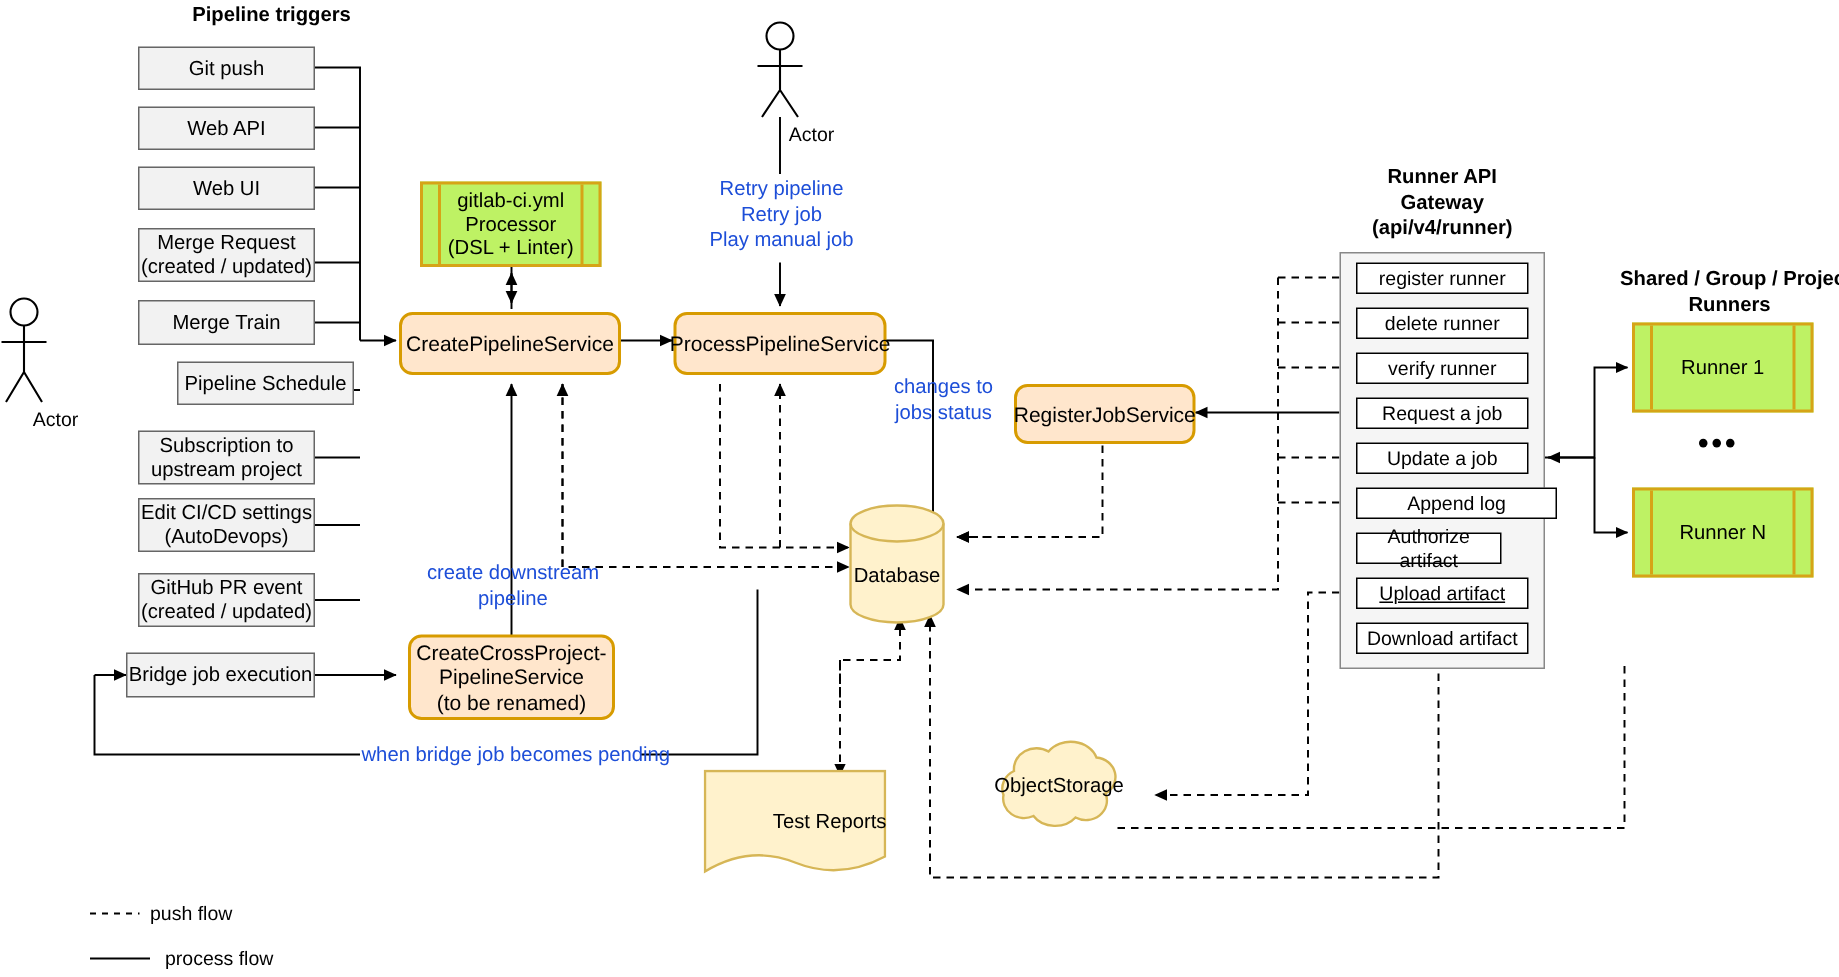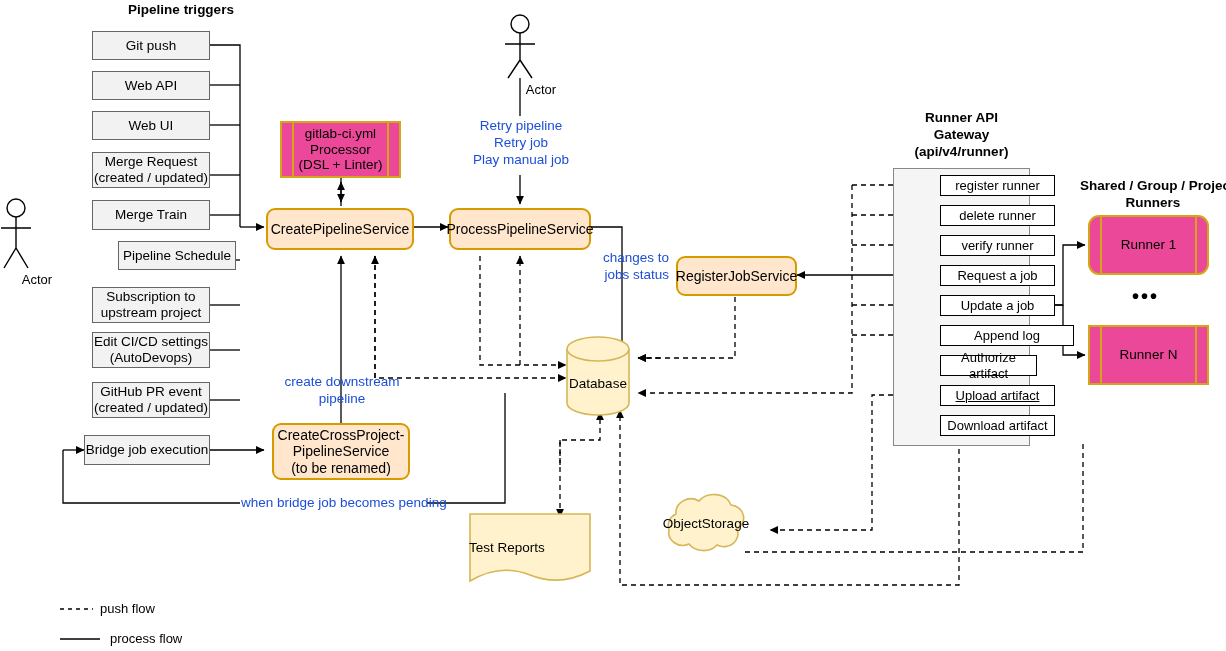--- a/index.html
+++ b/index.html
@@ -4,32 +4,32 @@
 <style>
   html,body{margin:0;padding:0;background:#ffffff;}
   body{width:1226px;height:651px;overflow:hidden;
        font-family:"Liberation Sans","DejaVu Sans",sans-serif;color:#000;}
   #stage{position:relative;width:1226px;height:651px;}
   svg.wires{position:absolute;left:0;top:0;width:1226px;height:651px;pointer-events:none;}
   .node{position:absolute;box-sizing:border-box;display:flex;align-items:center;
         justify-content:center;text-align:center;line-height:1.18;}
   .trigger{background:#f2f2f2;border:1px solid #666666;font-size:13.5px;color:#000;}
   .svc{background:#ffe6cc;border:2px solid #d79b00;border-radius:9px;font-size:14px;}
-  .comp{background:#ec4899;border:2px solid #d6a417;font-size:13.5px;}
+  .comp{background:#bef264;border:2px solid #d6a417;font-size:13.5px;}
   .comp .bar{position:absolute;top:0;bottom:0;width:0;border-left:2px solid #d6a417;}
-  .api-item{background:#ffffff;border:1px solid #000000;font-size:13px;margin-left:36px;}
+  .api-item{background:#ffffff;border:1px solid #000000;font-size:13px;}
   .gateway{position:absolute;background:#f5f5f5;border:1px solid #888888;box-sizing:border-box;}
   .hdr{position:absolute;font-weight:bold;font-size:13.5px;text-align:center;line-height:1.25;}
   .lbl{position:absolute;font-size:13.5px;text-align:center;line-height:1.25;color:#1d4ed8;}
   .lbl.left{text-align:left;}
   .dots{position:absolute;font-weight:bold;font-size:20px;letter-spacing:2px;}
   .cyl{position:absolute;}
   .cyl .txt{position:absolute;left:0;right:0;top:40px;text-align:center;font-size:13.5px;}
   .doc{position:absolute;}
-  .doc .txt{position:absolute;left:0;right:0;top:27px;text-align:left;font-size:13.5px;}
+  .doc .txt{position:absolute;left:0;right:0;top:27px;text-align:right;font-size:13.5px;}
   .cloud{position:absolute;}
   .cloud .txt{position:absolute;left:0;right:0;top:26px;text-align:center;font-size:13.5px;}
   .actor{position:absolute;}
   .actor .cap{position:absolute;left:-14px;width:70px;text-align:center;font-size:13px;}
   .legend-txt{position:absolute;font-size:13px;}
 </style>
 </head>
 <body>
 
 <div id="stage">
@@ -162,21 +162,21 @@
 
   <div class="node svc" style="left:272px;top:423px;width:138px;height:57px;white-space:pre;">CreateCrossProject-
 PipelineService
 (to be renamed)</div>
 
   <div class="node svc" style="left:676px;top:256px;width:121px;height:40px;">RegisterJobService</div>
 
   <div class="lbl" style="left:462px;top:118px;width:118px;white-space:pre;">Retry pipeline
 Retry job
 Play manual job</div>
-  <div class="lbl" style="left:589px;top:250px;width:80px;white-space:pre;text-align:right;">changes to
+  <div class="lbl" style="left:589px;top:250px;width:80px;white-space:pre;">changes to
 jobs status</div>
   <div class="lbl" style="left:281px;top:374px;width:122px;white-space:pre;">create downstream
 pipeline</div>
   <div class="lbl left" style="left:241px;top:495px;width:260px;">when bridge job becomes pending</div>
 
   <div class="cyl" style="left:566px;top:336px;width:64px;height:80px;">
     <svg width="64" height="80" viewBox="0 0 64 80">
       <path d="M1,13 a31,12 0 0 1 62,0 v54 a31,12 0 0 1 -62,0 z" fill="#fff2cc" stroke="#d6b656" stroke-width="1.6"></path>
       <path d="M1,13 a31,12 0 0 0 62,0" fill="none" stroke="#d6b656" stroke-width="1.6"></path>
     </svg>
@@ -210,21 +210,21 @@
   <div class="node api-item" style="left:904px;top:265px;width:115px;height:21px;">Request a job</div>
   <div class="node api-item" style="left:904px;top:295px;width:115px;height:21px;">Update a job</div>
   <div class="node api-item" style="left:904px;top:325px;width:134px;height:21px;">Append log</div>
   <div class="node api-item" style="left:904px;top:355px;width:97px;height:21px;">Authorize artifact</div>
   <div class="node api-item" style="left:904px;top:385px;width:115px;height:21px;text-decoration:underline;">Upload artifact</div>
   <div class="node api-item" style="left:904px;top:415px;width:115px;height:21px;">Download artifact</div>
 
   <div class="hdr" style="left:1080px;top:178px;width:146px;white-space:pre;">Shared / Group / Project
 Runners</div>
 
-  <div class="node comp" style="left:1088px;top:215px;width:121px;height:60px;border-radius:11px;">
+  <div class="node comp" style="left:1088px;top:215px;width:121px;height:60px;">
     <span class="bar" style="left:10px;"></span>
     <span class="bar" style="right:10px;"></span>
     <span>Runner 1</span>
   </div>
 
   <div class="dots" style="left:1132px;top:285px;">•••</div>
 
   <div class="node comp" style="left:1088px;top:325px;width:121px;height:60px;">
     <span class="bar" style="left:10px;"></span>
     <span class="bar" style="right:10px;"></span>

